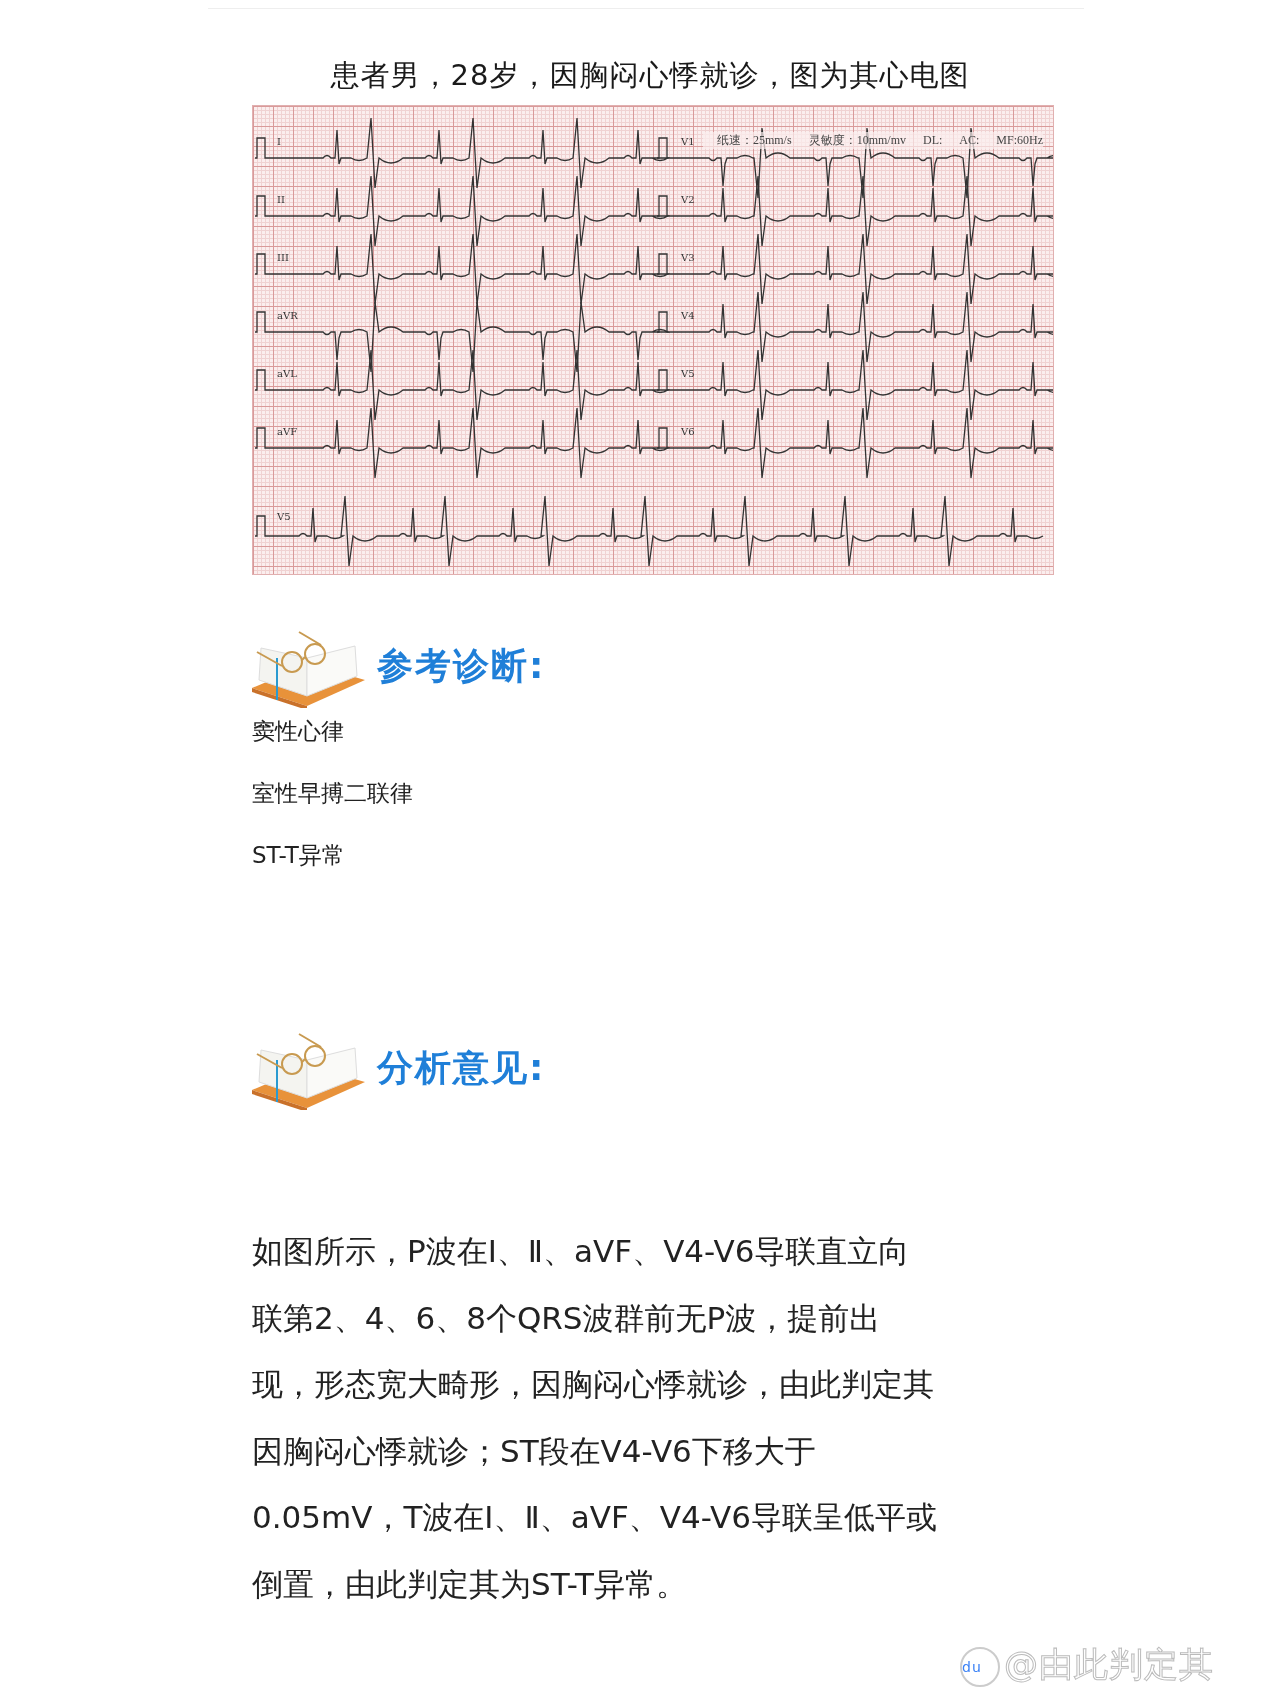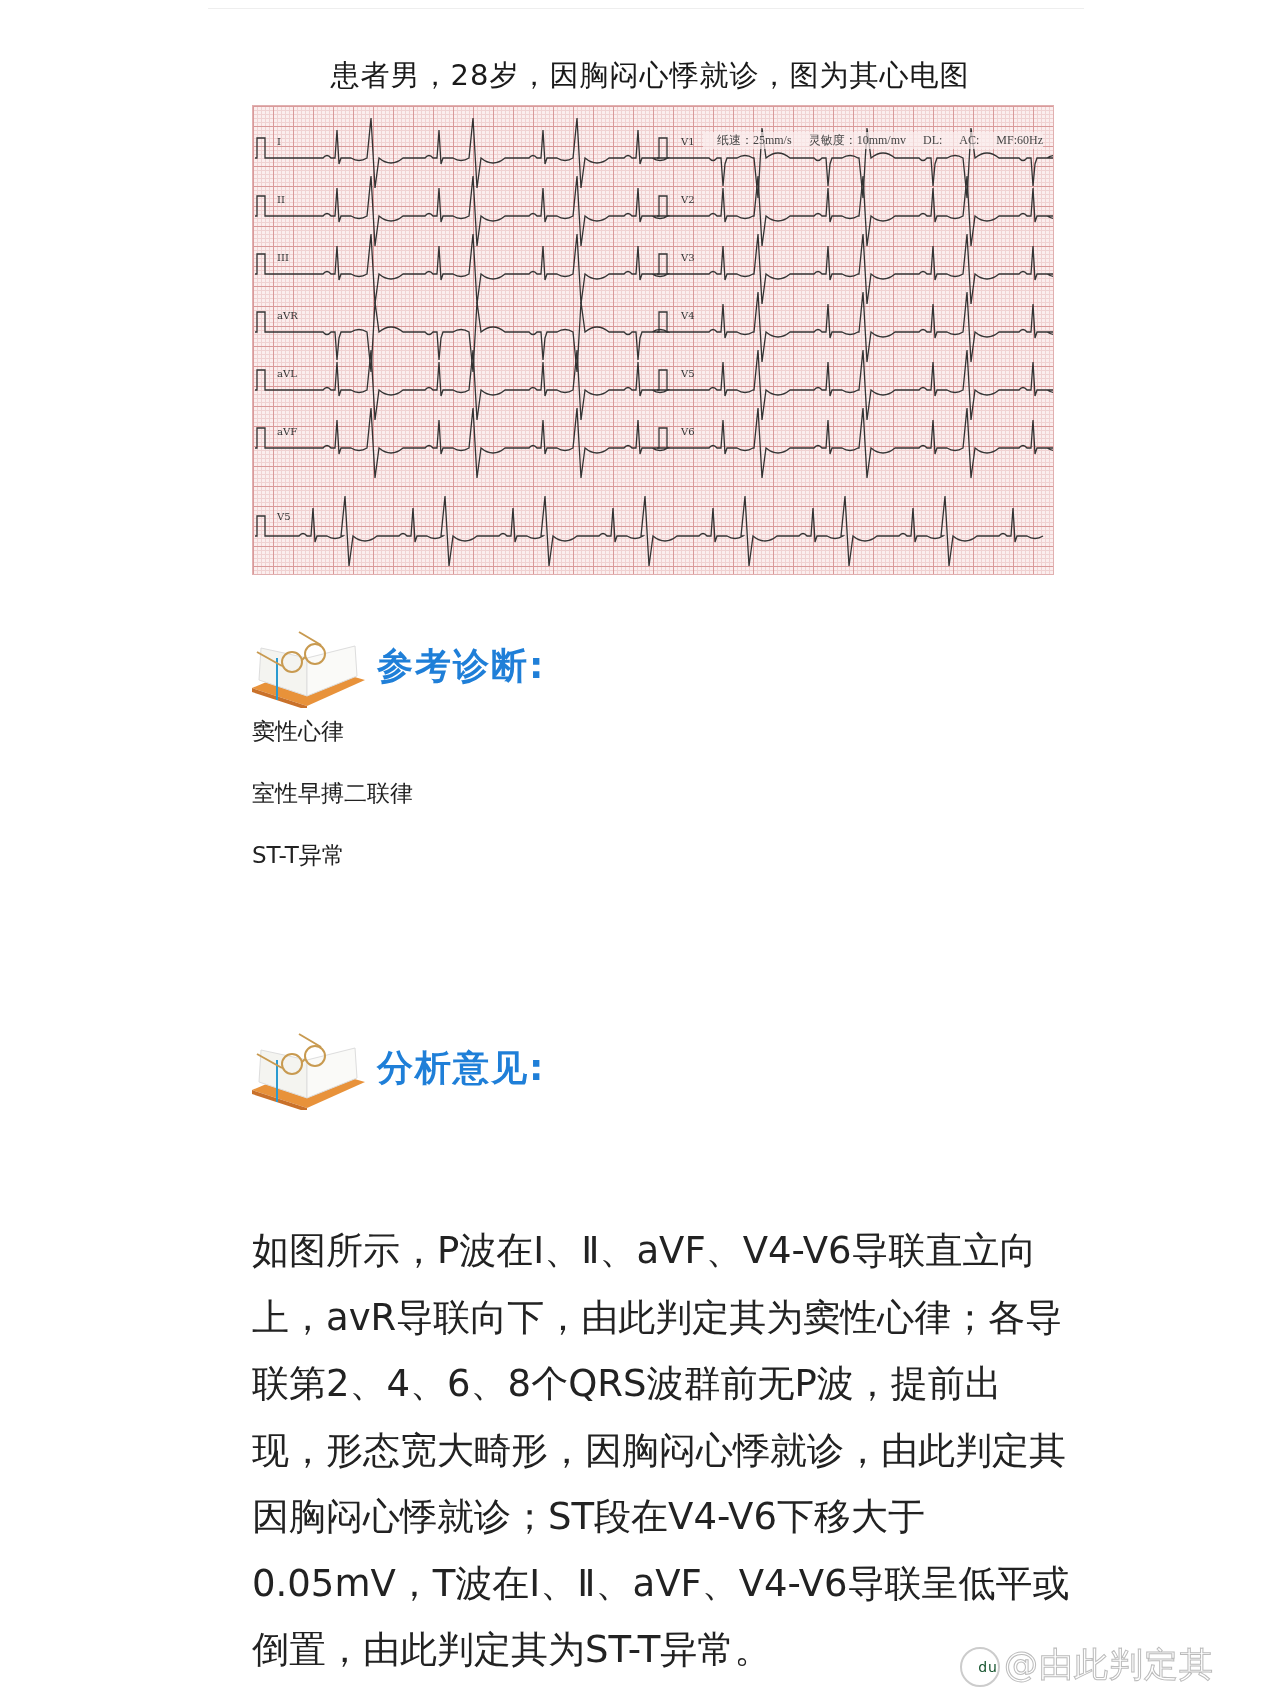--- a/index.html
+++ b/index.html
@@ -20,28 +20,28 @@
   .ecg-box svg { position:absolute; left:0; top:0; }
   .ecg-header { position:absolute; right:10px; top:2px; font-family:Liberation Serif, serif;
                 font-size:12px; color:#444; background:rgba(251,238,238,0.7); white-space:nowrap;margin-top:24px; }
   .ecg-header span { margin-left:14px; }
   .lead-label { position:absolute; font-family:"DejaVu Serif",serif; font-size:10px; color:#333; }
   .section-head { position:absolute; left:247px; height:80px; width:500px;text-align:center; }
   .section-head .book { position:absolute; left:0; top:0; width:120px; height:80px; }
   .section-head .htext { position:absolute; left:130px; top:14px; font-size:36px; font-weight:bold;
                          color:#1f7fd8; letter-spacing:2px; }
   .diag { position:absolute; left:252px; font-size:23px; color:#222; }
-  .analysis { position:absolute; left:252px; top:1218px; width:800px; font-size:37px;
+  .analysis { position:absolute; left:252px; top:1218px; width:800px; font-size:31px;
               line-height:66.5px; color:#222; text-align:justify; }
   .analysis div { white-space:nowrap; }
   .watermark { position:absolute; left:960px; top:1642px; font-size:34px; color:#fff;
                -webkit-text-stroke:1px #bbb; letter-spacing:1px; }
   .watermark .paw { display:inline-block; width:36px; height:36px; border-radius:50%;
-                    border:2px solid #ccc; font-size:14px; color:#14532d; -webkit-text-stroke:0;
-                    text-align:right; line-height:36px; vertical-align:middle; margin-right:4px; }
+                    border:2px solid #ccc; font-size:14px; color:#3b82f6; -webkit-text-stroke:0;
+                    text-align:left; line-height:36px; vertical-align:middle; margin-right:4px; }
 </style>
 </head>
 <body>
 
 <div class="topline"></div>
 
 <div class="ecg-title">患者男，28岁，因胸闷心悸就诊，图为其心电图</div>
 
 <div class="ecg-box">
   <svg id="ecg-svg" width="800" height="468" viewBox="0 0 800 468">
@@ -112,21 +112,20 @@
     <circle cx="68" cy="26" r="10" fill="none" stroke="#c89a50" stroke-width="2"></circle>
     <line x1="55" y1="32" x2="58" y2="29" stroke="#c89a50" stroke-width="2"></line>
     <line x1="35" y1="38" x2="10" y2="24" stroke="#c89a50" stroke-width="2"></line>
     <line x1="74" y1="17" x2="52" y2="4" stroke="#c89a50" stroke-width="2"></line>
   </svg>
   <div class="htext">分析意见:</div>
 </div>
 
 <div class="analysis">
   <div>如图所示，P波在Ⅰ、Ⅱ、aVF、V4-V6导联直立向</div>
-  <div>上，avR导联向下，由此判定其为窦性心律；各导</div>
   <div>联第2、4、6、8个QRS波群前无P波，提前出</div>
   <div>现，形态宽大畸形，因胸闷心悸就诊，由此判定其</div>
   <div>因胸闷心悸就诊；ST段在V4-V6下移大于</div>
   <div>0.05mV，T波在Ⅰ、Ⅱ、aVF、V4-V6导联呈低平或</div>
   <div>倒置，由此判定其为ST-T异常。</div>
 </div>
 
 <div class="watermark">
   <span class="paw">du</span><span>@由此判定其</span>
 </div>

